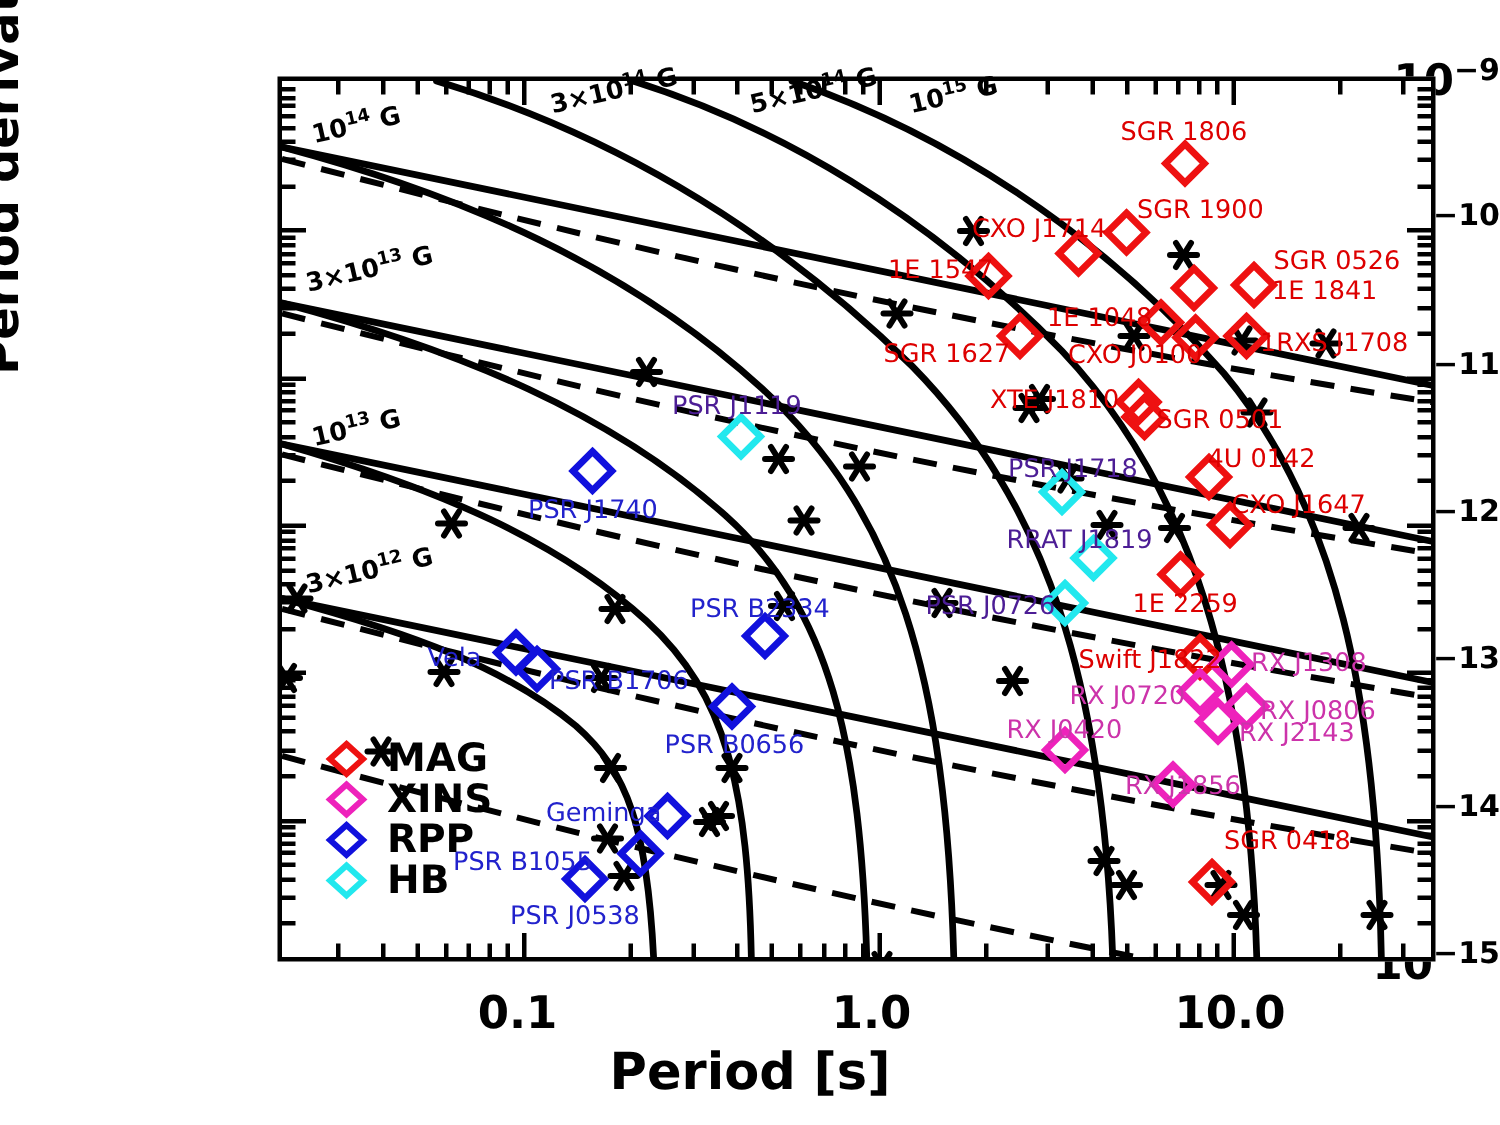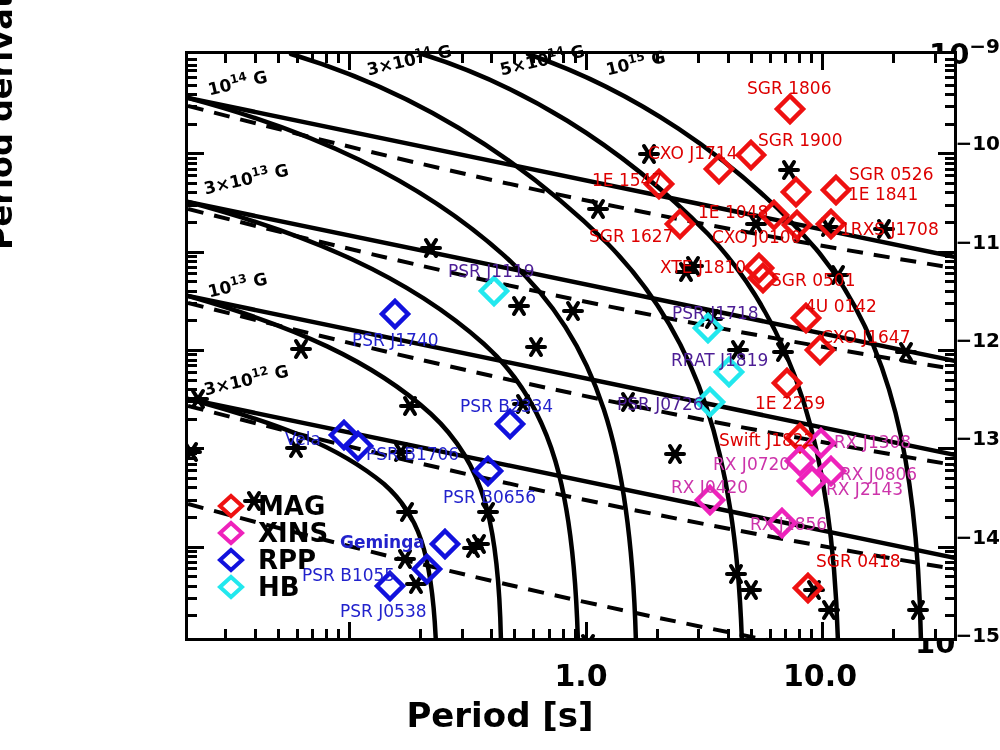--- a/index.html
+++ b/index.html
@@ -84,20 +84,21 @@
   <div id="xtitle">Period [s]</div>
 
   <div class="ylab" style="top:36px;width:178px;">10<sup>−9</sup></div>
   <div class="ylab" style="top:133px;width:178px;">10<sup>−10</sup></div>
   <div class="ylab" style="top:232px;width:178px;">10<sup>−11</sup></div>
   <div class="ylab" style="top:330px;width:178px;">10<sup>−12</sup></div>
   <div class="ylab" style="top:428px;width:178px;">10<sup>−13</sup></div>
   <div class="ylab" style="top:527px;width:178px;">10<sup>−14</sup></div>
   <div class="ylab" style="top:625px;width:178px;">10<sup>−15</sup></div>
 
+  <div class="xlab" style="left:285px;top:658px;width:120px;">0.1</div>
   <div class="xlab" style="left:521px;top:658px;width:120px;">1.0</div>
   <div class="xlab" style="left:750px;top:658px;width:140px;">10.0</div>
 
   <div id="plot-frame">
     <div id="plot-clip">
       <svg width="772" height="590" viewBox="0 0 772 590">
 
         <g stroke="#000" stroke-width="4" fill="none">
           <path d="M 0,44 L 772,288" transform="rotate(0)" stroke-width="4" style="display:none"></path>
         </g>
@@ -585,21 +586,21 @@
       <div class="slabel c-xins" style="left: 750px; top: 516px;">RX J1856</div>
       <div class="slabel c-hb" style="left: 448px; top: 263px;">PSR J1119</div>
       <div class="slabel c-hb" style="left: 672px; top: 305px;">PSR J1718</div>
       <div class="slabel c-hb" style="left: 671px; top: 352px;">RRAT J1819</div>
       <div class="slabel c-hb" style="left: 617px; top: 396px;">PSR J0726</div>
       <div class="slabel c-rpp" style="left: 352px; top: 332px;">PSR J1740</div>
       <div class="slabel c-rpp" style="left: 460px; top: 398px;">PSR B2334</div>
       <div class="slabel c-rpp" style="left: 285px; top: 431px;">Vela</div>
       <div class="slabel c-rpp" style="left: 366px; top: 446px;">PSR B1706</div>
       <div class="slabel c-rpp" style="left: 443px; top: 489px;">PSR B0656</div>
-      <div class="slabel c-rpp" style="left: 340px; top: 534px; font-weight: bold;">Geminga</div>
+      <div class="slabel c-rpp" style="left: 364px; top: 534px;">Geminga</div>
       <div class="slabel c-rpp" style="left: 302px; top: 567px;">PSR B1055</div>
       <div class="slabel c-rpp" style="left: 340px; top: 603px;">PSR J0538</div>
     </div>
 
   <div id="legend">
     <div class="legrow">
       <svg width="30" height="26">
           <polygon points="15,3 26,13 15,23 4,13" fill="none" stroke="#ee1111" stroke-width="4"></polygon>
         </svg>
       <span class="legtext">MAG</span>

